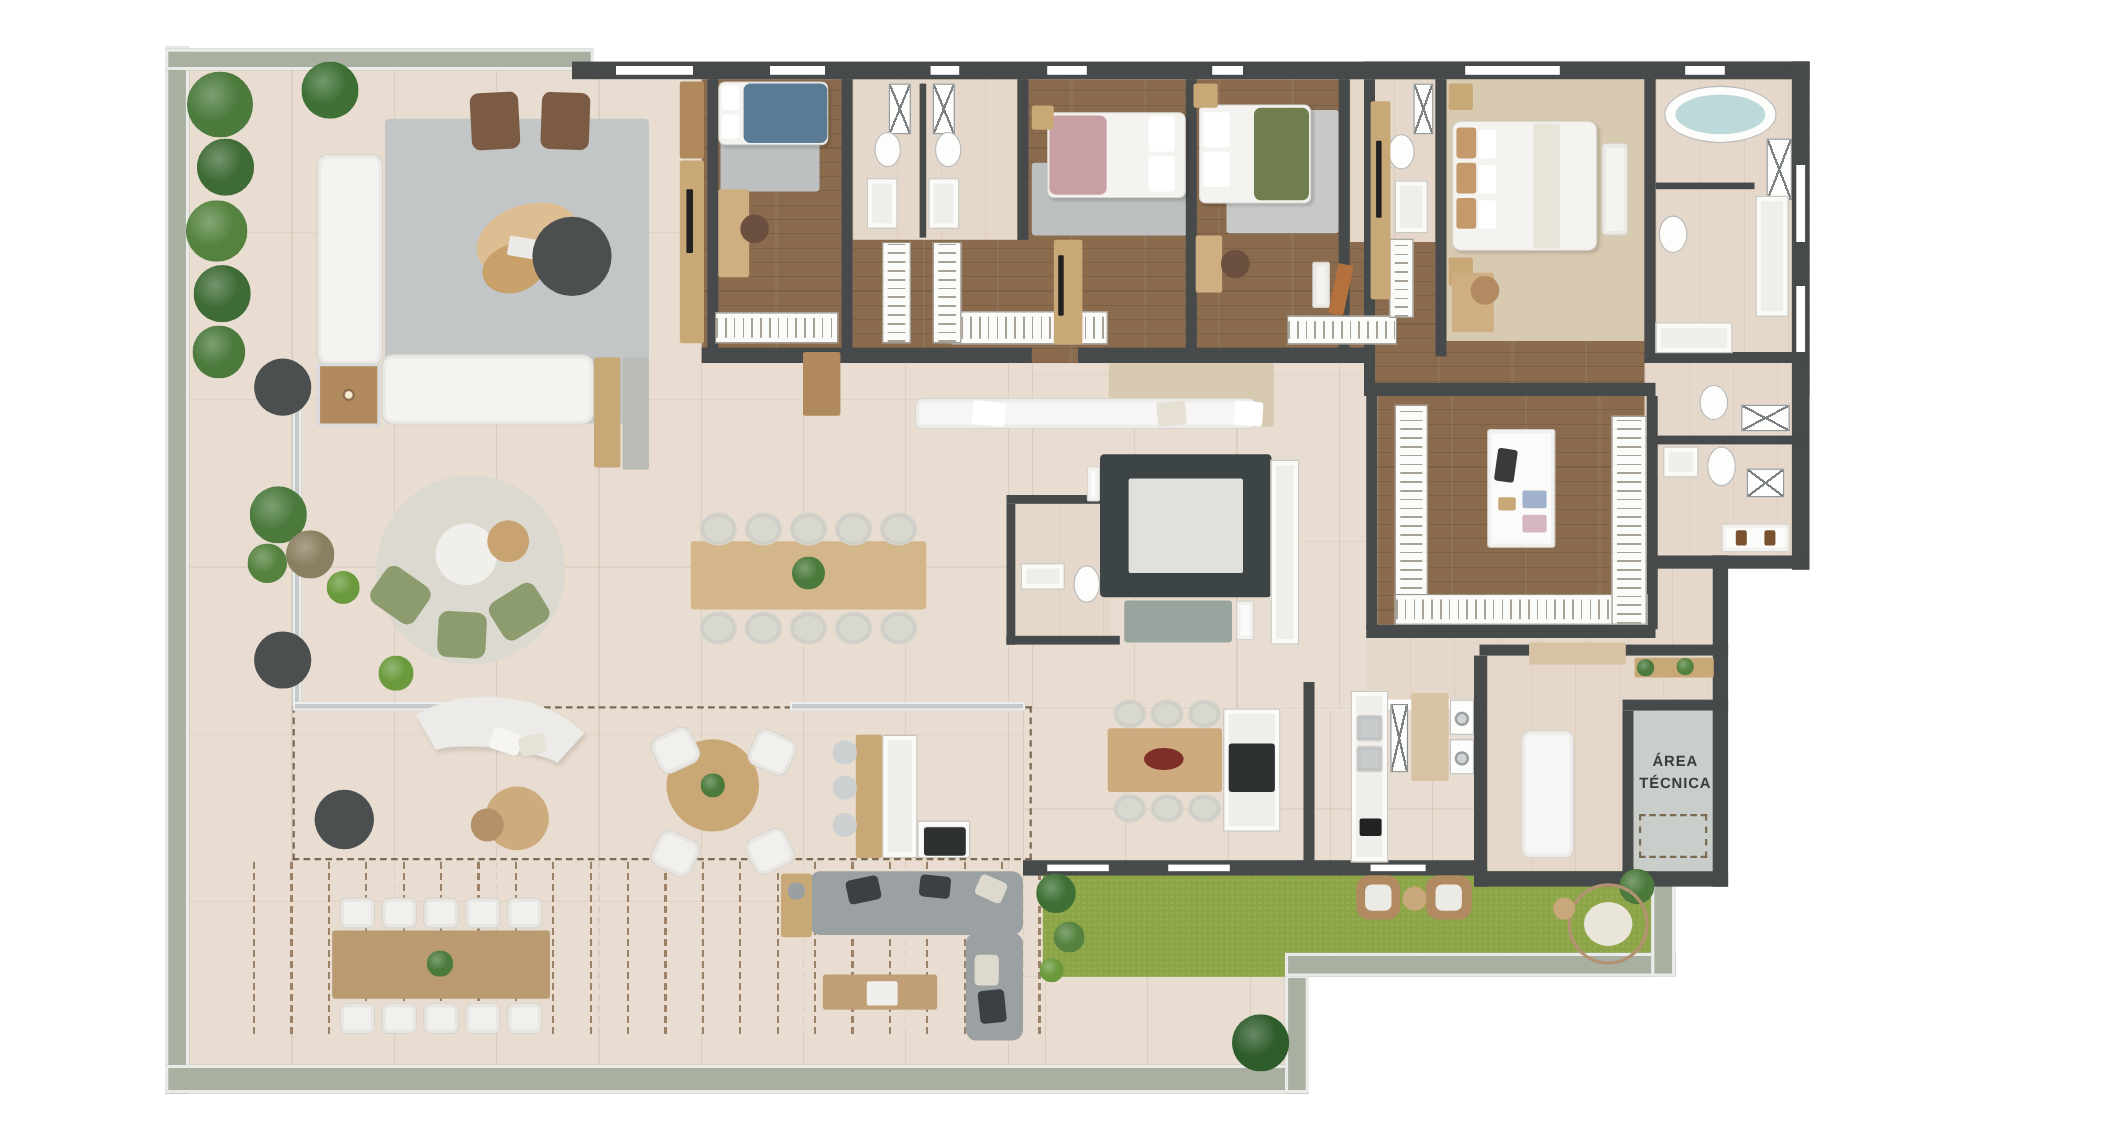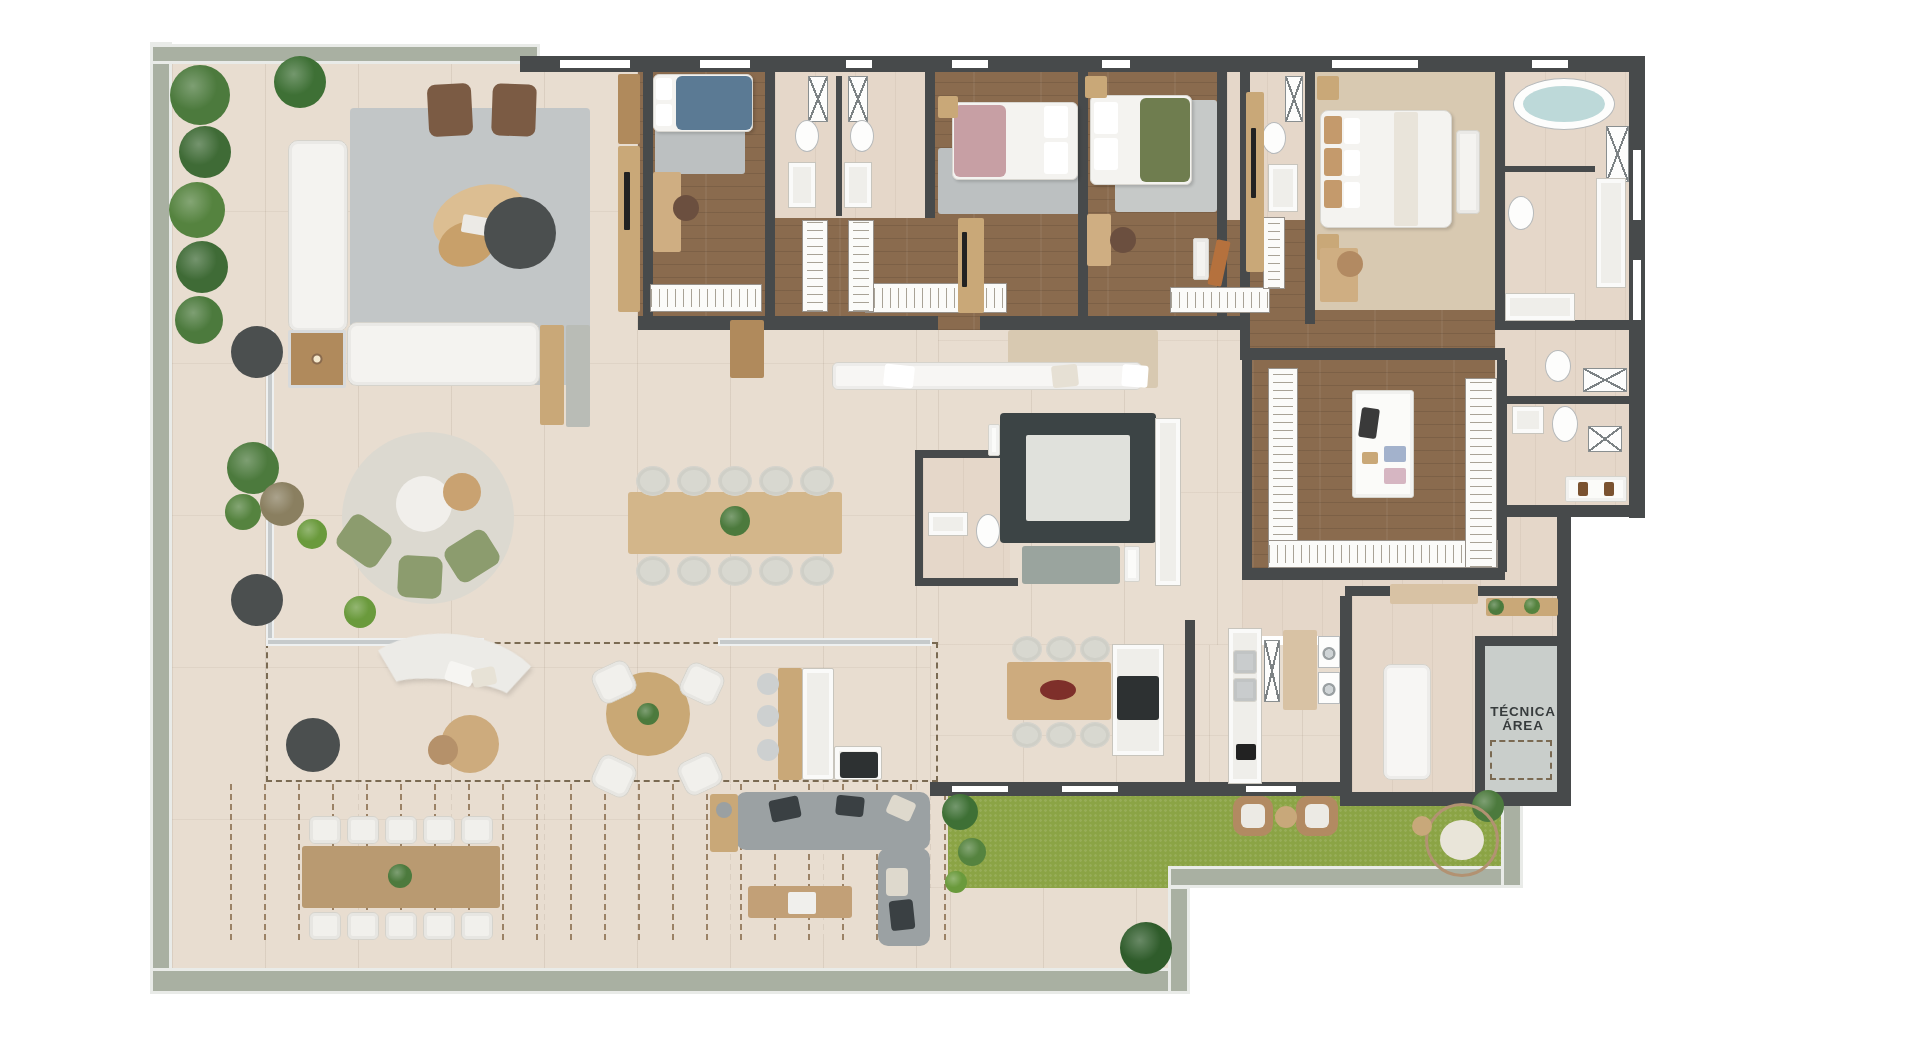--- a/index.html
+++ b/index.html
@@ -345,15 +345,15 @@
     <div class="el xbox" style="left: 1264px; top: 640px; width: 16px; height: 62px;"></div>
     <div class="el" style="left: 1283px; top: 630px; width: 34px; height: 80px; border-radius: 2px; background: rgb(216, 194, 164);"></div>
     <div class="el washer" style="left: 1318px; top: 636px; width: 22px; height: 32px;"></div>
     <div class="el washer" style="left: 1318px; top: 672px; width: 22px; height: 32px;"></div>
     <div class="el sofa cushV" style="left: 1383px; top: 664px; width: 48px; height: 116px; border-radius: 8px; background: rgb(247, 246, 244);"></div>
     <div class="el" style="left: 1390px; top: 584px; width: 88px; height: 20px; border-radius: 2px; background: rgb(216, 194, 164);"></div>
     <div class="el" style="left: 1486px; top: 598px; width: 72px; height: 18px; border-radius: 2px; background: rgb(201, 168, 120);"></div>
     <div class="el" style="left: 1488px; top: 599px; width: 16px; height: 16px; border-radius: 50%; background: radial-gradient(circle at 38% 35%, rgba(255, 255, 255, 0.28), rgba(0, 0, 0, 0) 45%), rgb(76, 122, 61);"></div>
     <div class="el" style="left: 1524px; top: 598px; width: 16px; height: 16px; border-radius: 50%; background: radial-gradient(circle at 38% 35%, rgba(255, 255, 255, 0.28), rgba(0, 0, 0, 0) 45%), rgb(85, 131, 63);"></div>
     <div class="el dash" style="left: 1490px; top: 740px; width: 62px; height: 40px;"></div>
-    <div class="el lbl lbl" style="left: 1483px; top: 716px; width: 80px; height: 18px;">ÁREA</div>
+    <div class="el lbl lbl" style="left: 1483px; top: 682px; width: 80px; height: 18px;">ÁREA</div>
     <div class="el lbl lbl" style="left: 1483px; top: 702px; width: 80px; height: 18px;">TÉCNICA</div>
   </div>
 
 </body></html>

